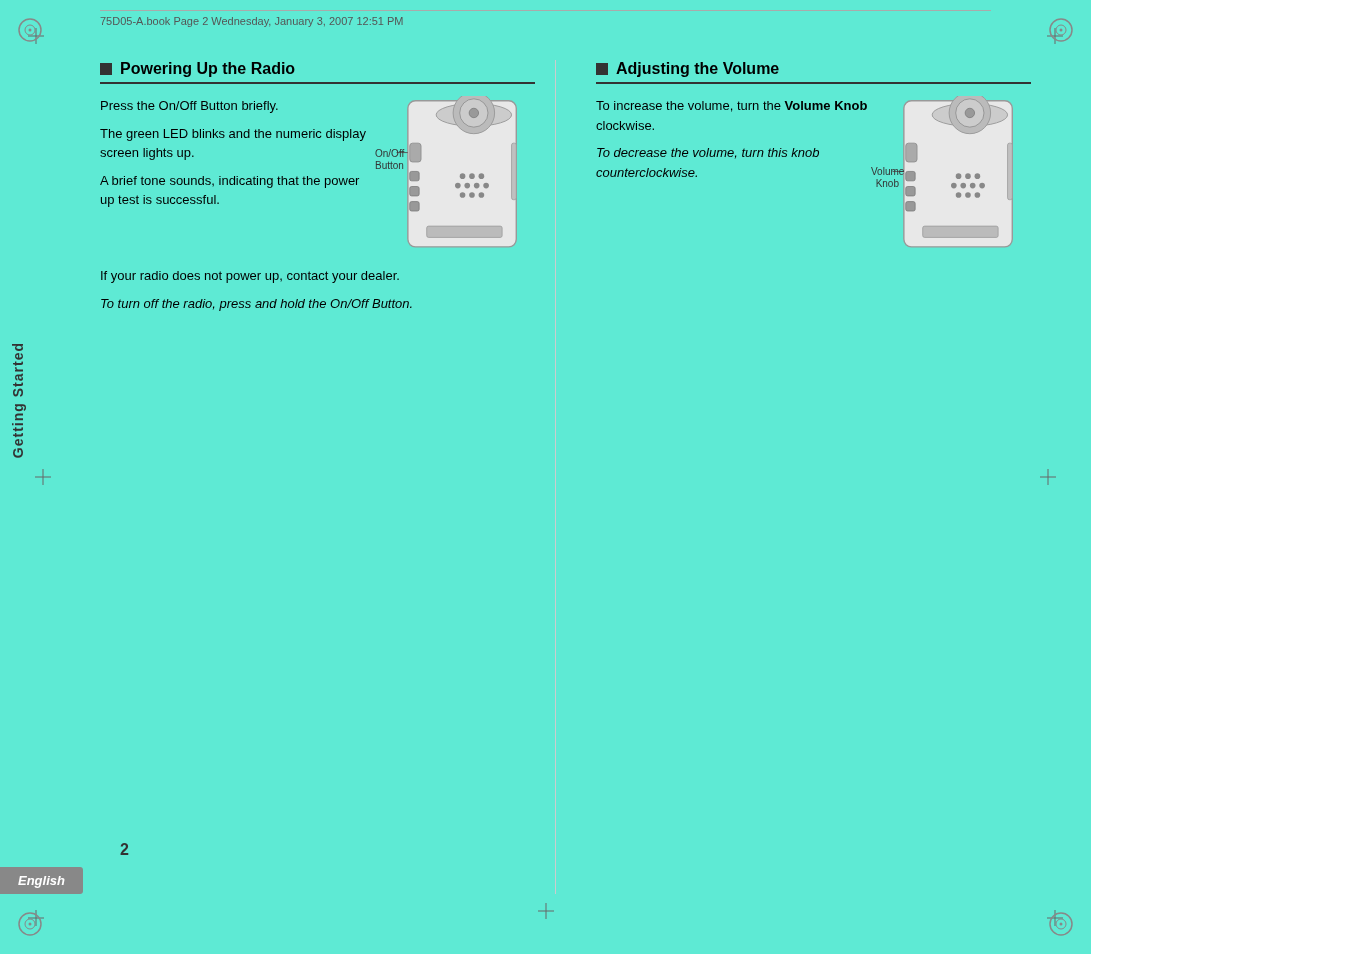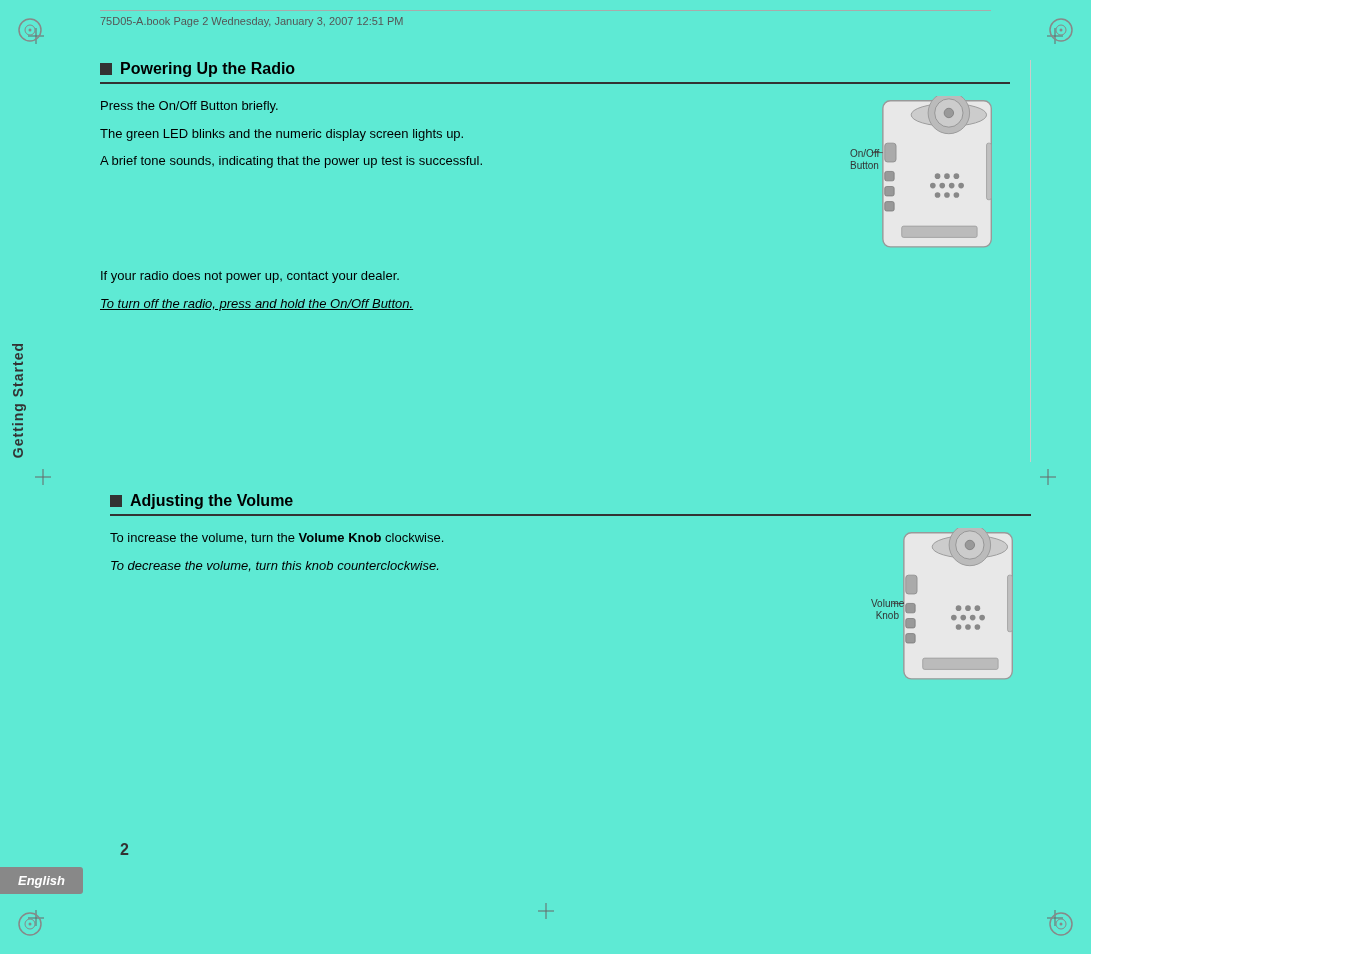--- a/index.html
+++ b/index.html
@@ -105,21 +105,20 @@
 
     
     .main-content {
       position: absolute;
       top: 60px;
       left: 100px;
       right: 60px;
       bottom: 60px;
       display: flex;
       gap: 30px;
-      flex-direction: column;
     }
 
     
     .left-column {
       flex: 1;
       padding-right: 20px;
       border-right: 1px solid #ccc;
     }
 
     
@@ -202,21 +201,20 @@
     .extra-text {
       margin-top: 10px;
       font-size: 13px;
       line-height: 1.5;
     }
     .extra-text p {
       margin-bottom: 8px;
     }
     .extra-text p.italic {
       font-style: italic;
-      text-decoration: underline;
     }
 
     
     .radio-svg {
       width: 160px;
       height: 165px;
     }
   </style>
 </head>
 <body>

